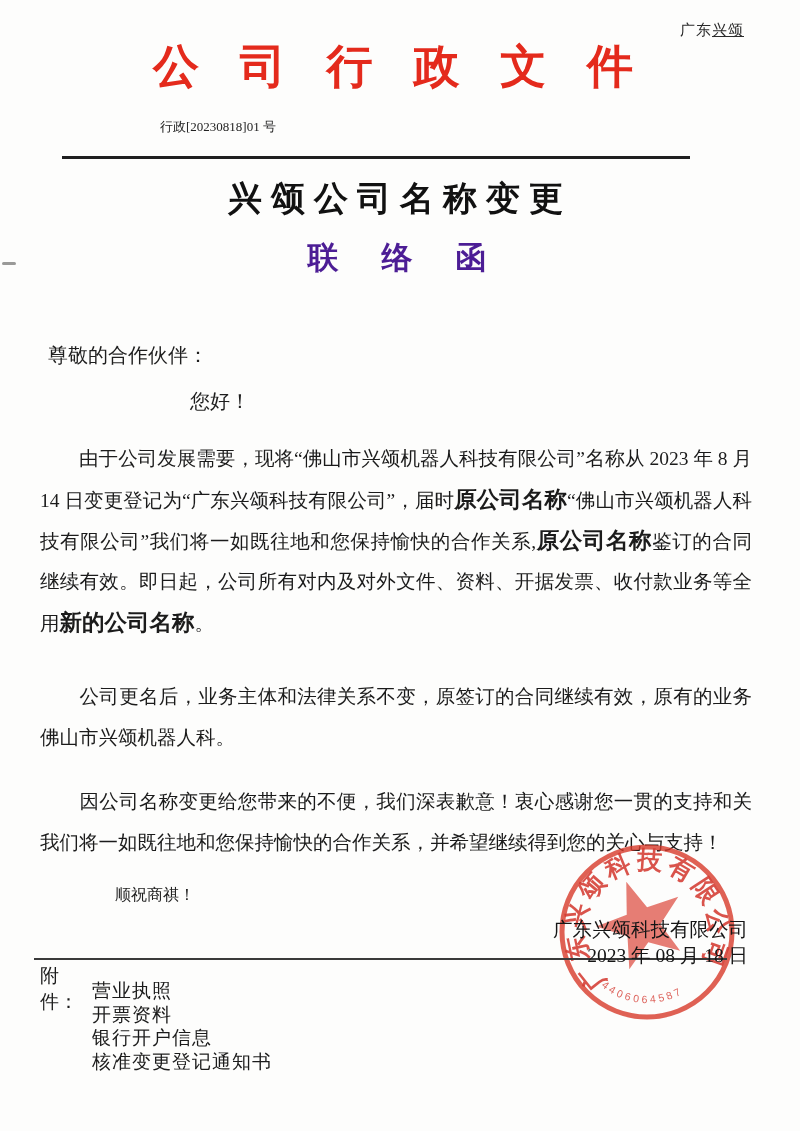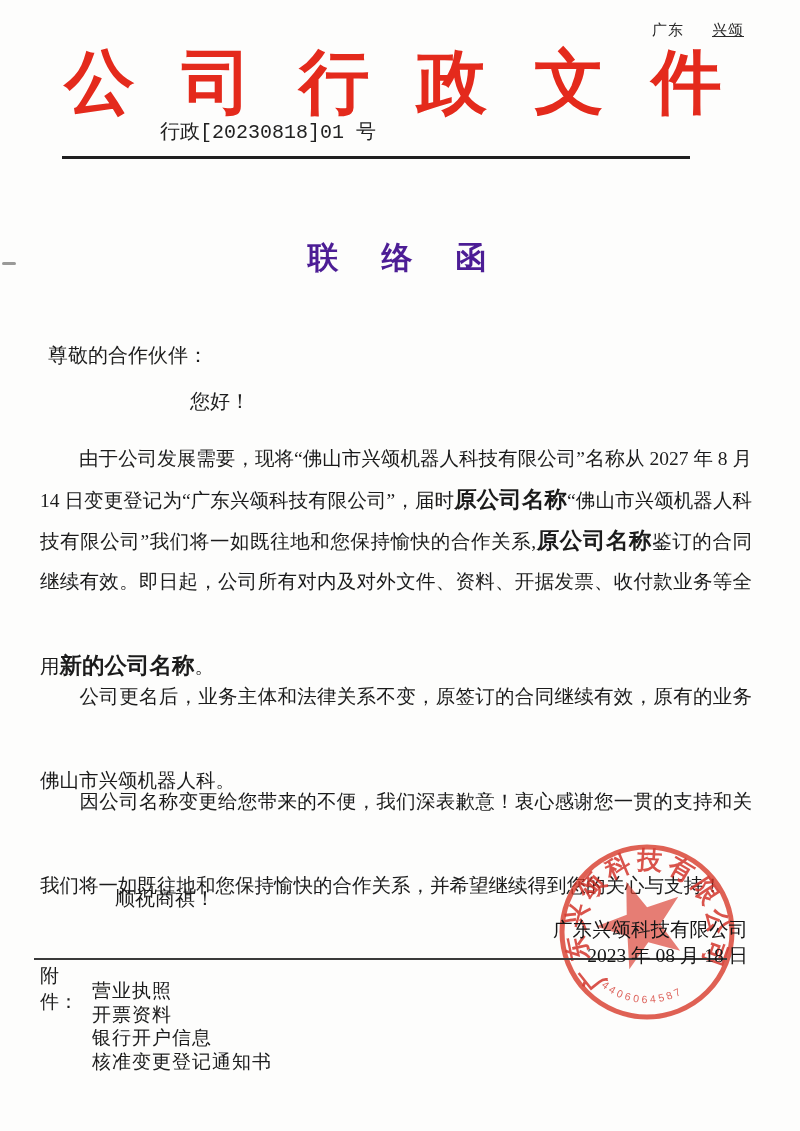--- a/index.html
+++ b/index.html
@@ -14,31 +14,31 @@
     width: 800px; height: 1131px;
     background: #fdfdfc;
     overflow: hidden;
   }
   .corner {
     position: absolute; top: 21px; right: 56px;
     font-size: 15px; color: #2a2a2a;
     font-family: "Liberation Serif", serif;
     letter-spacing: 1px;
   }
-  .corner .ul { text-decoration: underline; margin-left: 28px; }
+  .corner .ul { text-decoration: underline; }
   .title {
     position: absolute; top: 36px; left: 0; width: 800px;
     margin: 0; text-align: center;
     font-family: "Liberation Sans", sans-serif;
-    font-weight: bold; font-size: 70px; letter-spacing: 14px;
+    font-weight: bold; font-size: 46px; letter-spacing: 14px;
     color: #e42a1c; white-space: pre;
   }
   .docno {
     position: absolute; top: 118px; left: 160px;
-    font-size: 20px; color: #222; font-family: Liberation Mono, monospace;
+    font-size: 13px; color: #222;
   }
   .rule { position: absolute; background: #1f1f1f; }
   .top-rule { top: 156px; left: 62px; width: 628px; height: 3px; }
   .bottom-rule { top: 958px; left: 34px; width: 693px; height: 2px; background: #3a3a3a; z-index: 3; }
   .sub1 {
     position: absolute; top: 176px; left: 0; width: 800px;
     text-align: center; font-family: "Liberation Sans", sans-serif;
     font-weight: bold; font-size: 34px; letter-spacing: 9px; color: #111;
   }
   .sub2 {
@@ -50,30 +50,30 @@
   .greeting { position: absolute; top: 342px; left: 48px; font-size: 20px; }
   .salutation { position: absolute; top: 388px; left: 190px; font-size: 20px; }
   .para { position: absolute; left: 40px; width: 712px; }
   .line {
     height: 41px; line-height: 41px;
     font-size: 19.5px; color: #1b1b1b;
     text-align: justify; text-align-last: justify;
     text-justify: inter-ideograph;
     white-space: pre-wrap; overflow: hidden;
   }
-  .line.last { text-align-last: left; margin-top: 43px; }
+  .line.last { text-align-last: left; }
   .seg-b {
     font-family: "Liberation Sans", sans-serif;
     font-weight: normal; font-size: 20px;
   }
   .seg-bb {
     font-family: "Liberation Sans", sans-serif;
     font-weight: bold; font-size: 22.5px;
   }
-  .closing { position: absolute; top: 885px; left: 115px; font-size: 20px; }
+  .closing { position: absolute; top: 885px; left: 115px; font-size: 16px; }
   .sig {
     position: absolute; top: 917px; right: 52px;
     text-align: right; font-size: 19.5px; color: #151515;
     z-index: 4; line-height: 26px;
   }
   .attach {
     position: absolute; top: 963px; left: 40px;
     font-size: 19px; color: #1b1b1b; z-index: 4;
   }
   .attach-label { position: absolute; left: 0; top: 0; }
@@ -93,28 +93,29 @@
   <div class="corner">
     <span>广东</span><span class="ul">兴颂</span>
   </div>
 
   <h1 class="title">公 司 行 政 文 件</h1>
 
   <div class="docno">行政[20230818]01 号</div>
 
   <div class="rule top-rule"></div>
 
+  <div class="sub1">兴颂公司名称变更</div>
   <div class="sub2">联　络　函</div>
 
   <div class="greeting">尊敬的合作伙伴：</div>
   <div class="salutation">您好！</div>
 
   <div id="paras">
       <div class="para" style="top: 438px;">
-        <div class="line"><span>　　由于公司发展需要，现将“佛山市兴颂机器人科技有限公司”</span><span class="seg-b">名称</span><span>从 2027 年 8 月</span></div>
+        <div class="line"><span>　　由于公司发展需要，现将“佛山市兴颂机器人科技有限公司”</span><span class="seg-b">名称</span><span>从 2023 年 8 月</span></div>
         <div class="line"><span>14 日变更登记为“广东兴颂科技有限公司”，届时</span><span class="seg-bb">原公司名称</span><span>“佛山市兴颂机器人科</span></div>
         <div class="line"><span>技有限公司”我们将一如既往地和您保持愉快的合作关系,</span><span class="seg-bb">原公司名称</span><span>鉴订的合同</span></div>
         <div class="line"><span>继续有效。即日起，公司所有对内及对外文件、资料、开据发票、收付款业务等全部使</span></div>
         <div class="line last"><span>用</span><span class="seg-bb">新的公司名称</span><span>。</span></div>
       </div>
       <div class="para" style="top: 676px;">
         <div class="line"><span>　　公司更名后，业务主体和法律关系不变，原签订的合同继续有效，原有的业务关系</span></div>
         <div class="line last"><span>佛山市兴颂机器人科。</span></div>
       </div>
       <div class="para" style="top: 781px;">

